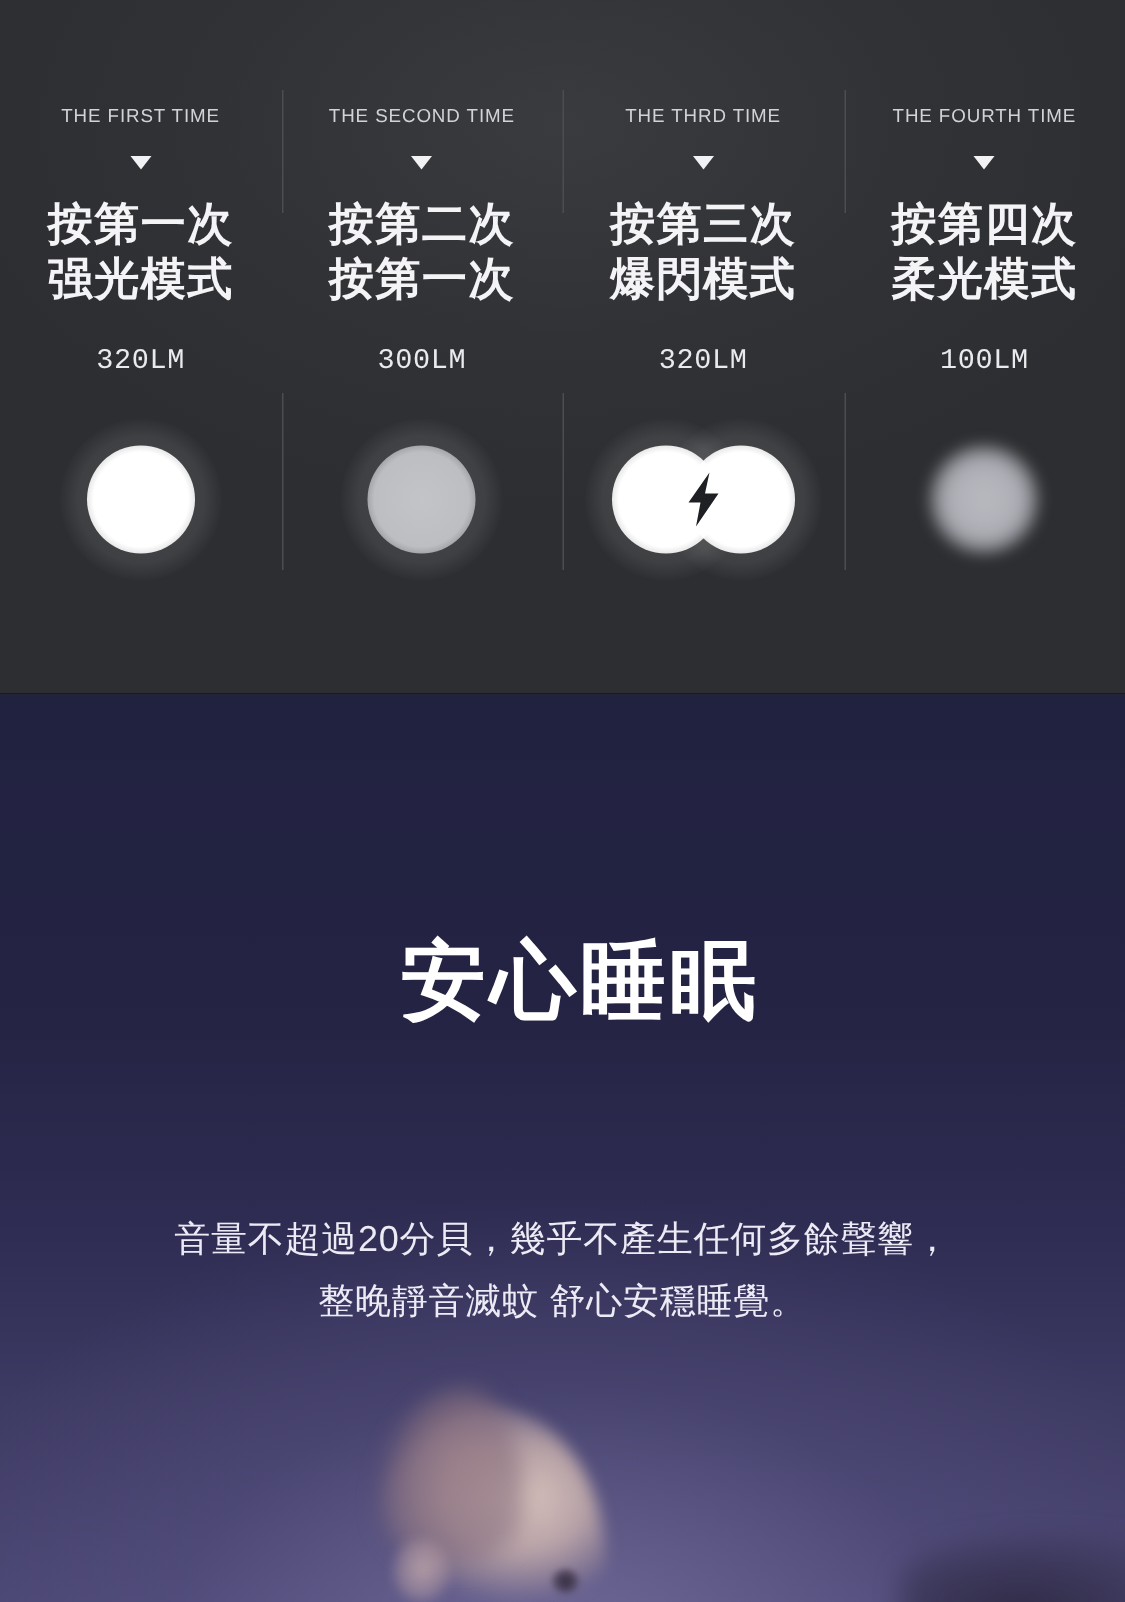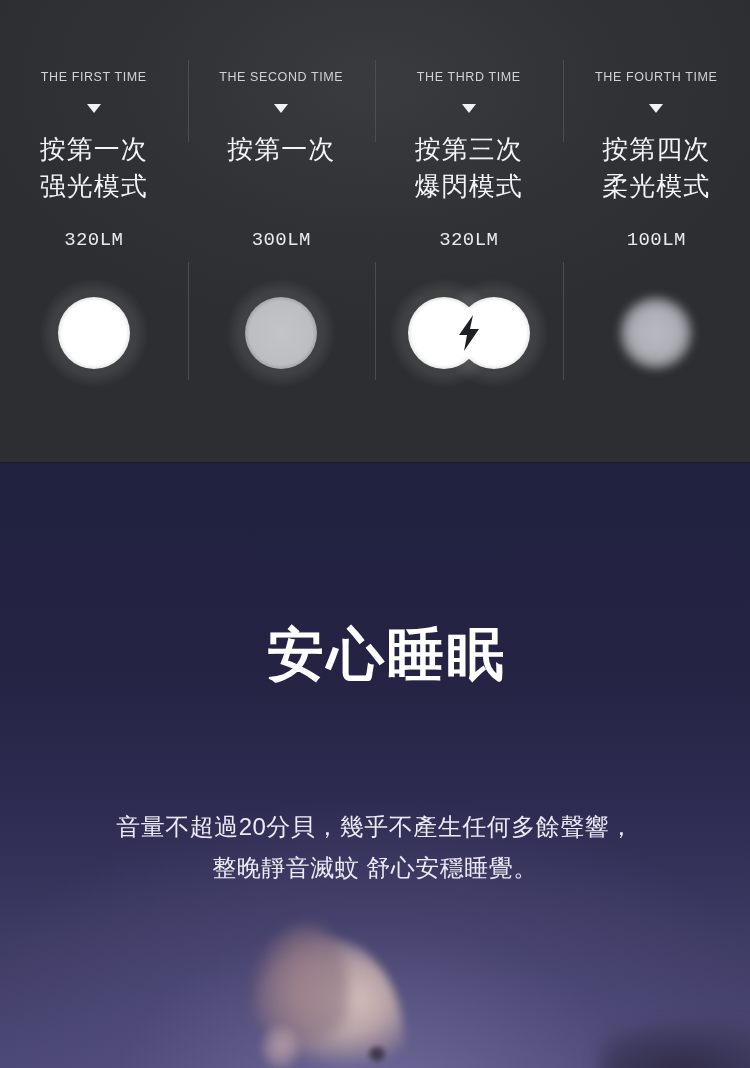--- a/index.html
+++ b/index.html
@@ -33,21 +33,21 @@
   }
   .caret {
     position:absolute; top:104px; left:50%; transform:translateX(-50%);
     width:0; height:0;
     border-left:7px solid transparent; border-right:7px solid transparent;
     border-top:9px solid #f2f2f4;
   }
   .col-title {
     position:absolute; top:131px; left:0; width:100%;
     text-align:center; color:#f4f4f6;
-    font-size:26px; line-height:37px; font-weight:400; letter-spacing:1px;
+    font-size:30px; line-height:37px; font-weight:700; letter-spacing:1px;
   }
   .col-lm {
     position:absolute; top:229px; left:0; width:100%;
     text-align:center; color:#e9eaec; font-size:19px; letter-spacing:.4px;font-family:Liberation Mono, monospace;
   }
 
   
   .lamp-wrap {
     position:absolute; top:278px; left:0; width:100%; height:110px;
   }
@@ -149,20 +149,21 @@
           <div class="core bright"></div>
         </div>
       </div>
 
       <div class="mode-col">
         <div class="divider div-a" style="left:0;"></div>
         <div class="divider div-b" style="left:0;"></div>
         <div class="col-head">THE SECOND TIME</div>
         <div class="caret"></div>
         <div class="col-title">
+          <div>按第二次</div>
           <div>按第一次</div>
         </div>
         <div class="col-lm">300LM</div>
         <div class="lamp-wrap">
           <div class="halo"></div>
           <div class="core dim"></div>
         </div>
       </div>
 
       <div class="mode-col">

